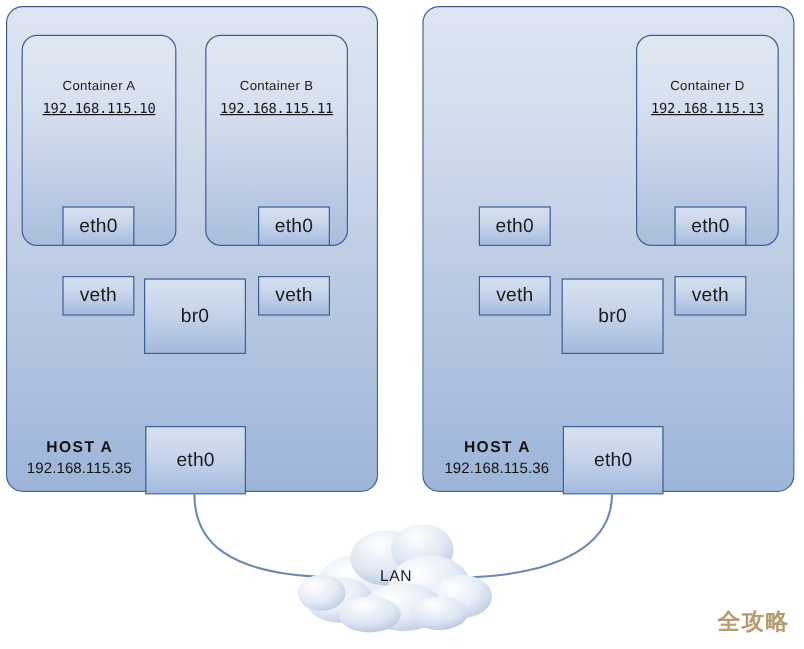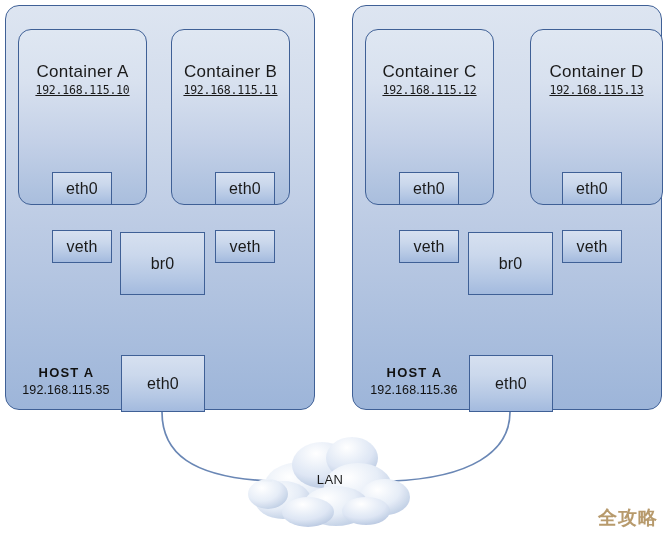--- a/index.html
+++ b/index.html
@@ -37,28 +37,28 @@
   .container-panel {
     position: absolute;
     border: 1.6px solid #3f6096;
     border-radius: 13px;
     background: linear-gradient(to bottom, #dfe7f2 0%, #d8e1ef 30%, #c3d0e7 65%, #a9bedd 100%);
     box-sizing: border-box;
   }
   #container-a-panel { left: 18px;  top: 29px; width: 129px; height: 176px; }
   #container-b-panel { left: 171px; top: 29px; width: 119px; height: 176px; }
   #container-c-panel { left: 365px; top: 29px; width: 129px; height: 176px; }
-  #container-d-panel { left: 530px; top: 29px; width: 133px; height: 176px; }
+  #container-d-panel { left: 530px; top: 29px; width: 119px; height: 176px; }
 
   .container-label {
     position: absolute;
     left: 0; right: 0;
     text-align: center;
     color: #1a1a1a;
-    font-size: 17px;
+    font-size: 11px;
     line-height: 16px;
     letter-spacing: 0.3px;
     white-space: nowrap;
   }
   .container-name { top: 34px; }
   .container-ip {
     top: 52px;
     font-family: "DejaVu Sans Mono", "Liberation Mono", monospace;
     font-size: 11.5px;
     letter-spacing: -0.2px;
@@ -233,24 +233,20 @@
 
   <div id="br0-a" class="node-box">br0</div>
 
   <div id="host-eth0-a" class="node-box">eth0</div>
 
   <div id="host-a-name" class="host-label host-name">HOST A</div>
   <div id="host-a-ip" class="host-label host-ip">192.168.115.35</div>
 
   <div id="host-b-panel" class="host-panel"></div>
 
-  <div id="container-c-panel" class="container-panel">
-    <div class="container-label container-name">Container C</div>
-    <div class="container-label container-ip">192.168.115.12</div>
-  </div>
 
   <div id="container-d-panel" class="container-panel">
     <div class="container-label container-name">Container D</div>
     <div class="container-label container-ip">192.168.115.13</div>
   </div>
 
   <div id="eth0-c" class="node-box">eth0</div>
   <div id="eth0-d" class="node-box">eth0</div>
 
   <div id="veth-c" class="node-box">veth</div>

